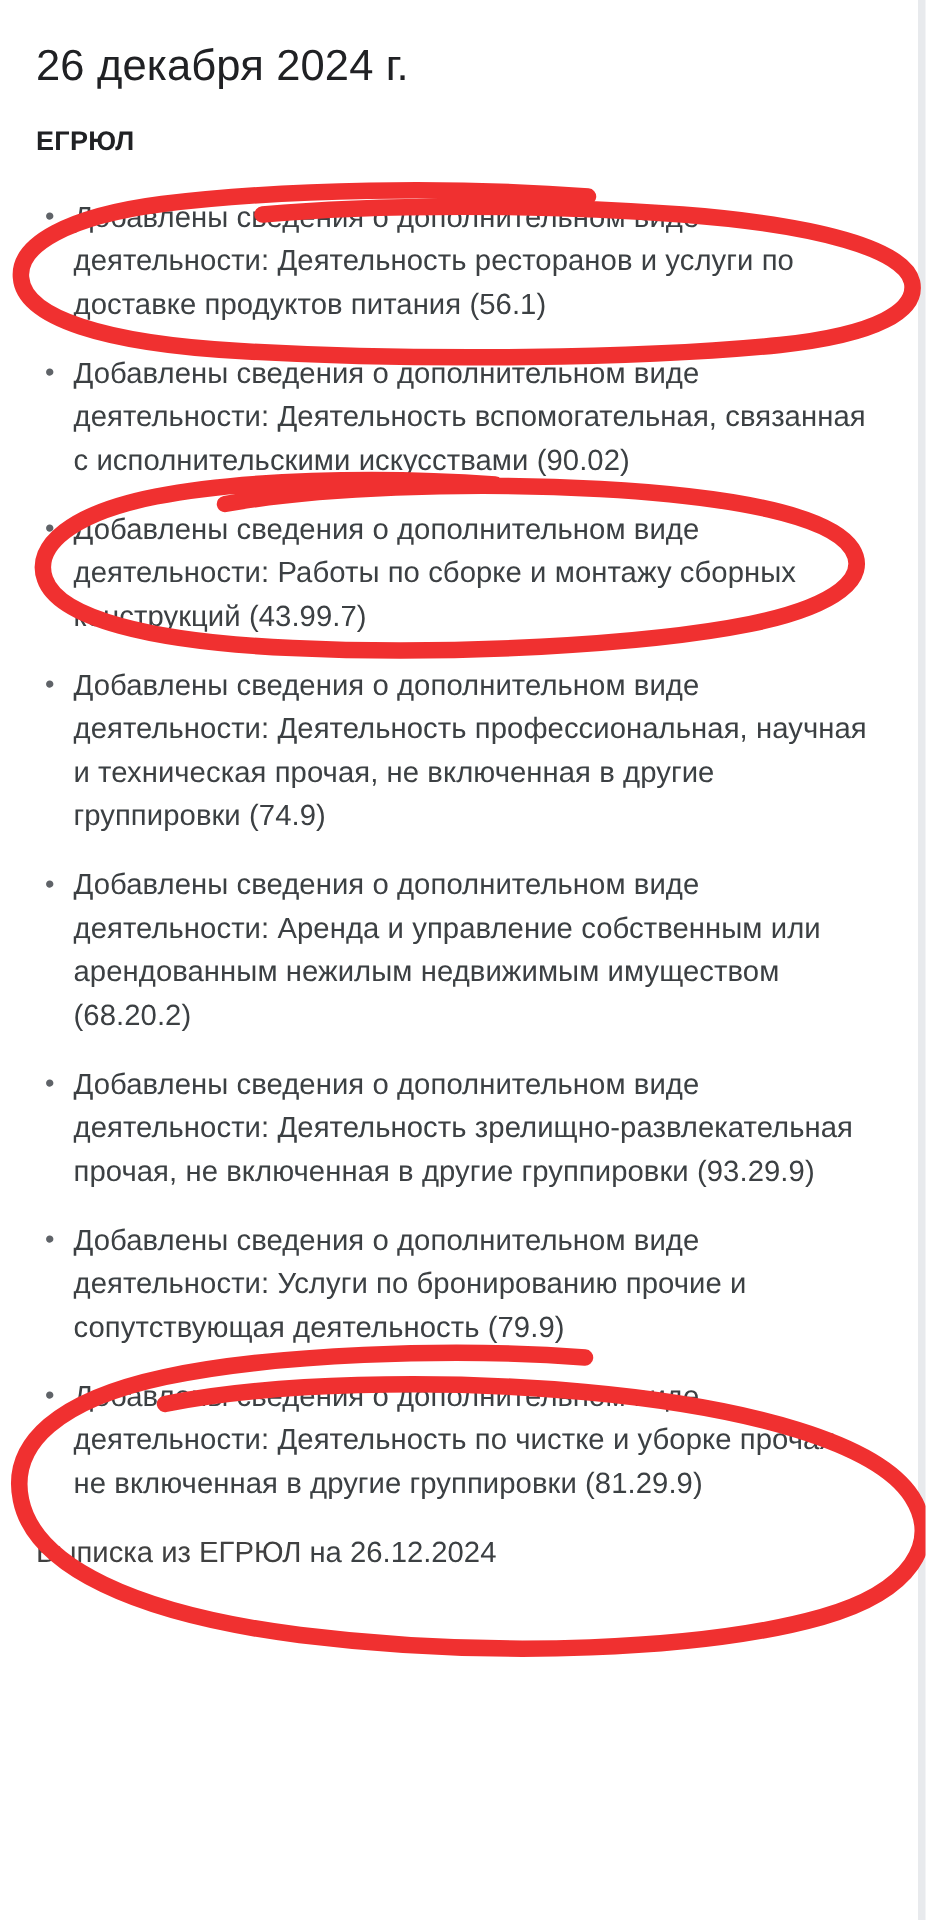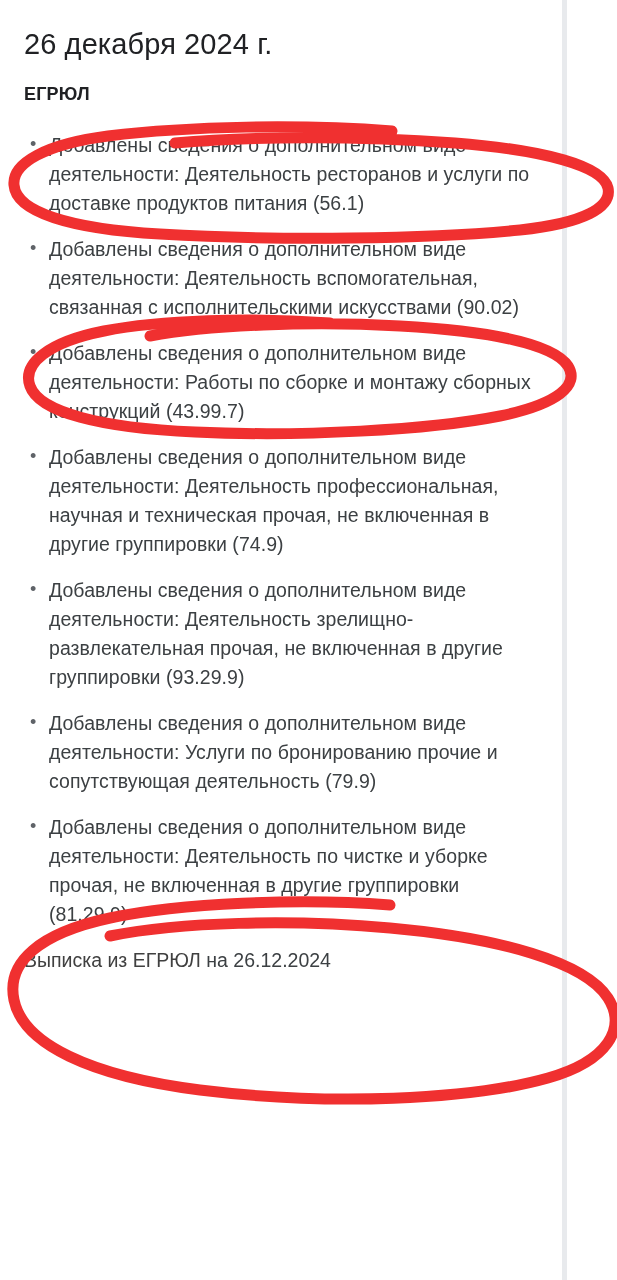--- a/index.html
+++ b/index.html
@@ -11,21 +11,21 @@
   body {
     width: 617px;
     height: 1280px;
     position: relative;
     font-family: "Liberation Sans", sans-serif;
     color: #202124;
     overflow: hidden;
   }
   .page {
     position: relative;
-    width: 567px;
+    width: 617px;
     height: 1280px;
     padding: 0;
   }
   .scroll-edge {
     position: absolute;
     right: 0;
     top: 0;
     width: 5px;
     height: 1280px;
     background: #e8eaed;
@@ -104,20 +104,21 @@
 
     <h1 class="date-title">26 декабря 2024 г.</h1>
 
     <div class="section-label">ЕГРЮЛ</div>
 
     <ul class="items">
       <li>Добавлены сведения о дополнительном виде деятельности: Деятельность ресторанов и услуги по доставке продуктов питания (56.1)</li>
       <li>Добавлены сведения о дополнительном виде деятельности: Деятельность вспомогательная, связанная с исполнительскими искусствами (90.02)</li>
       <li>Добавлены сведения о дополнительном виде деятельности: Работы по сборке и монтажу сборных конструкций (43.99.7)</li>
       <li>Добавлены сведения о дополнительном виде деятельности: Деятельность профессиональная, научная и техническая прочая, не включенная в другие группировки (74.9)</li>
+      <li>Добавлены сведения о дополнительном виде деятельности: Аренда и управление собственным или арендованным нежилым недвижимым имуществом (68.20.2)</li>
       <li>Добавлены сведения о дополнительном виде деятельности: Деятельность зрелищно-развлекательная прочая, не включенная в другие группировки (93.29.9)</li>
       <li>Добавлены сведения о дополнительном виде деятельности: Услуги по бронированию прочие и сопутствующая деятельность (79.9)</li>
       <li>Добавлены сведения о дополнительном виде деятельности: Деятельность по чистке и уборке прочая, не включенная в другие группировки (81.29.9)</li>
     </ul>
 
     <div class="footer-link">
       <a href="#">Выписка из ЕГРЮЛ</a><span> на 26.12.2024</span>
     </div>
 
   </div>

